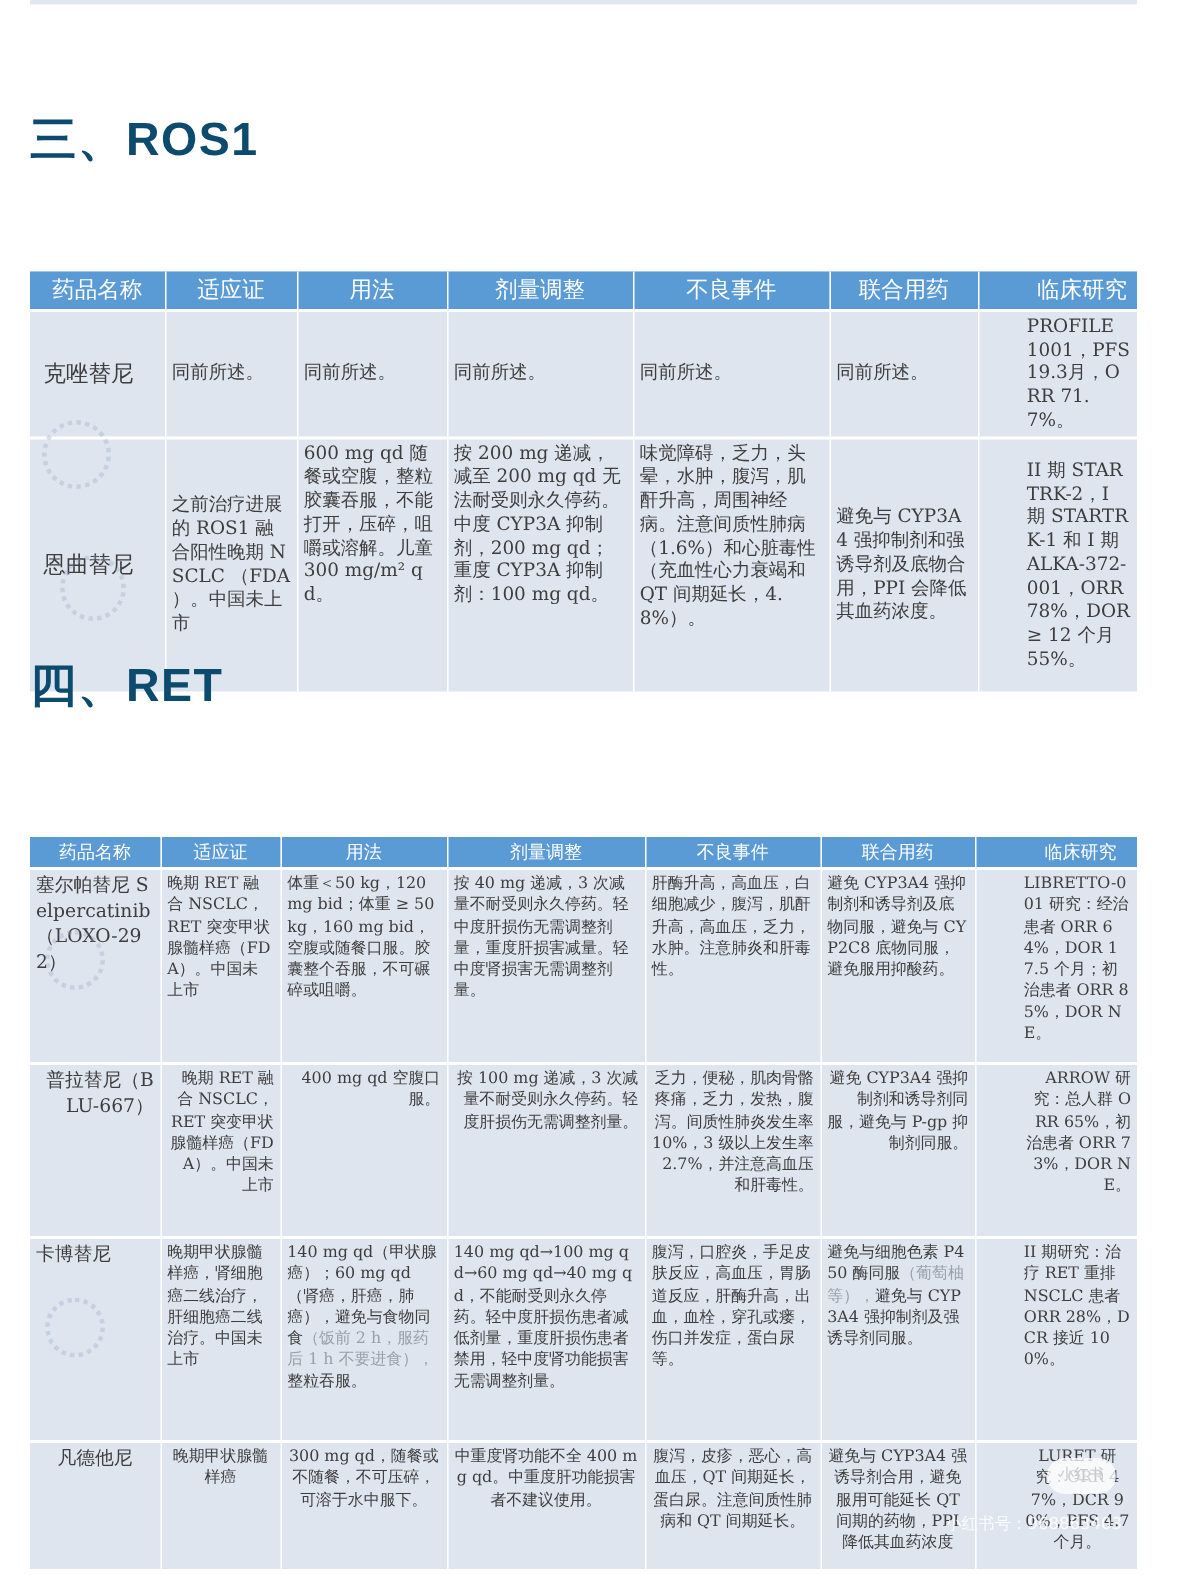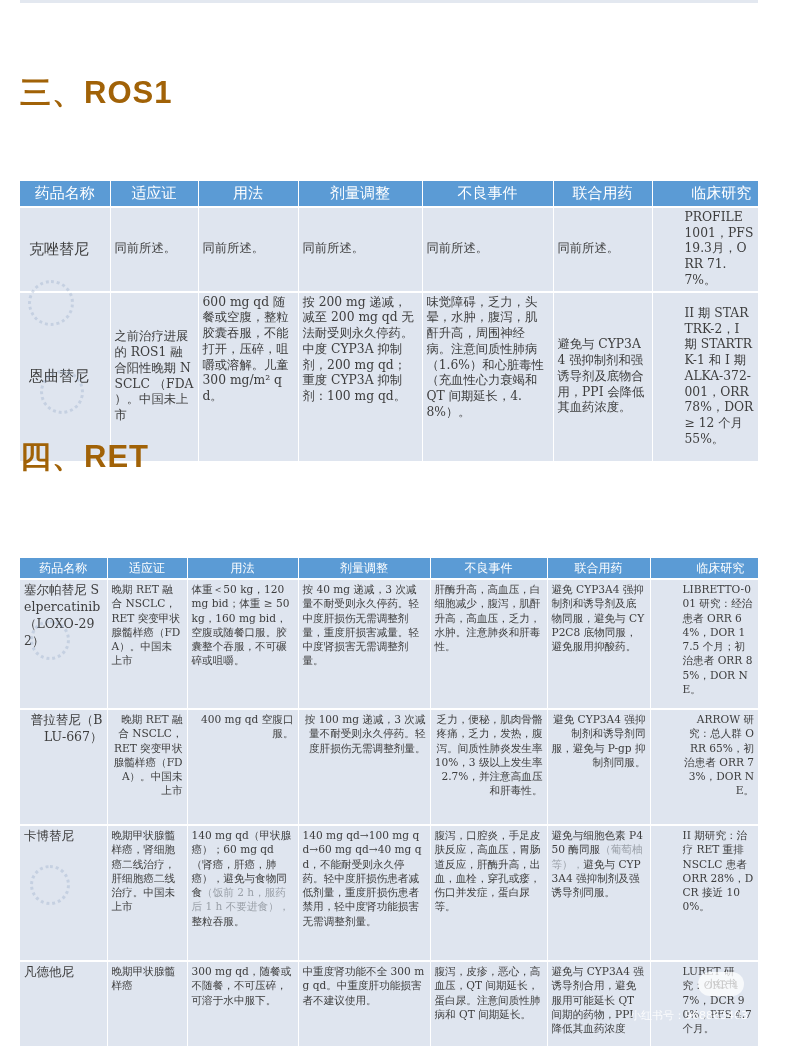--- a/index.html
+++ b/index.html
@@ -10,21 +10,21 @@
     position: relative;
     color: #3a3a3a;
   }
   .prev-table-edge {
     position: absolute; left: 20px; top: 0; width: 738px; height: 3px;
     background: #e3e8f0;
   }
   .section-title {
     position: absolute; left: 20px;
     font-family: "Liberation Sans", "DejaVu Sans", sans-serif;
-    font-weight: bold; color: #a16207; font-size: 31px; letter-spacing: 1px;
+    font-weight: bold; color: #0c4a6e; font-size: 31px; letter-spacing: 1px;
   }
   table.drug-table {
     position: absolute; left: 20px; width: 738px;
     border-collapse: collapse; table-layout: fixed;
     background: #dfe5ef;
   }
   .drug-table th {
     background: #5b9bd5; color: #ffffff; font-weight: normal;
     font-family: "DejaVu Serif", "Liberation Serif", serif;
     border-right: 1.5px solid #ffffff; padding: 0; text-align: center;
@@ -43,21 +43,21 @@
   #ros1-table tr.r1 td { height: 56px; vertical-align: middle; margin-left: 25px; }
   #ros1-table tr.r2 td { height: 164px; }
   #ros1-table tr.r2 td.mid { vertical-align: middle; }
   #ret-table { top: 558px; }
   #ret-table th { height: 20px; font-size: 12px; }
   #ret-table td { font-size: 10.6px; line-height: 1.35; }
   #ret-table td.name { font-size: 12.5px; }
   #ret-table tr.r1 td { height: 124px; }
   #ret-table tr.r2 td { height: 110px; text-align: right; }
   #ret-table tr.r3 td { height: 130px; }
-  #ret-table tr.r4 td { height: 80px; }
+  #ret-table tr.r4 td { height: 80px; text-align: center; }
   .muted { color: #9aa0a8; }
   .wm-circle {
     position: absolute; border-radius: 50%;
     border: 3px dotted rgba(150,170,200,0.35);
   }
   .watermark-badge {
     position: absolute; left: 698px; top: 972px; width: 46px; height: 24px;
     border-radius: 12px; background: rgba(255,255,255,0.75);
     color: #c8c8c8; font-size: 10px; text-align: center; line-height: 24px;
   }
@@ -166,21 +166,21 @@
       <td><span>140 mg qd（甲状腺癌）；60 mg qd（肾癌，肝癌，肺癌），避免与食物同食</span><span class="muted">（饭前 2 h，服药后 1 h 不要进食），</span><span>整粒吞服。</span></td>
       <td>140 mg qd→100 mg qd→60 mg qd→40 mg qd，不能耐受则永久停药。轻中度肝损伤患者减低剂量，重度肝损伤患者禁用，轻中度肾功能损害无需调整剂量。</td>
       <td>腹泻，口腔炎，手足皮肤反应，高血压，胃肠道反应，肝酶升高，出血，血栓，穿孔或瘘，伤口并发症，蛋白尿等。</td>
       <td><span>避免与细胞色素 P450 酶同服</span><span class="muted">（葡萄柚等），</span><span>避免与 CYP3A4 强抑制剂及强诱导剂同服。</span></td>
       <td>II 期研究：治疗 RET 重排 NSCLC 患者 ORR 28%，DCR 接近 100%。</td>
     </tr>
     <tr class="r4">
       <td class="name">凡德他尼</td>
       <td>晚期甲状腺髓样癌</td>
       <td>300 mg qd，随餐或不随餐，不可压碎，可溶于水中服下。</td>
-      <td>中重度肾功能不全 300 mg qd。中重度肝功能损害者不建议使用。</td>
+      <td>中重度肾功能不全 400 mg qd。中重度肝功能损害者不建议使用。</td>
       <td>腹泻，皮疹，恶心，高血压，QT 间期延长，蛋白尿。注意间质性肺病和 QT 间期延长。</td>
       <td>避免与 CYP3A4 强诱导剂合用，避免服用可能延长 QT 间期的药物，PPI 降低其血药浓度</td>
       <td>LURET 研究：ORR 47%，DCR 90%，PFS 4.7 个月。</td>
     </tr>
   </tbody>
 </table>
 
 <div class="wm-circle" style="left:28px;top:280px;width:40px;height:40px;"></div>
 <div class="wm-circle" style="left:40px;top:370px;width:38px;height:38px;"></div>
 <div class="wm-circle" style="left:30px;top:620px;width:34px;height:34px;"></div>

